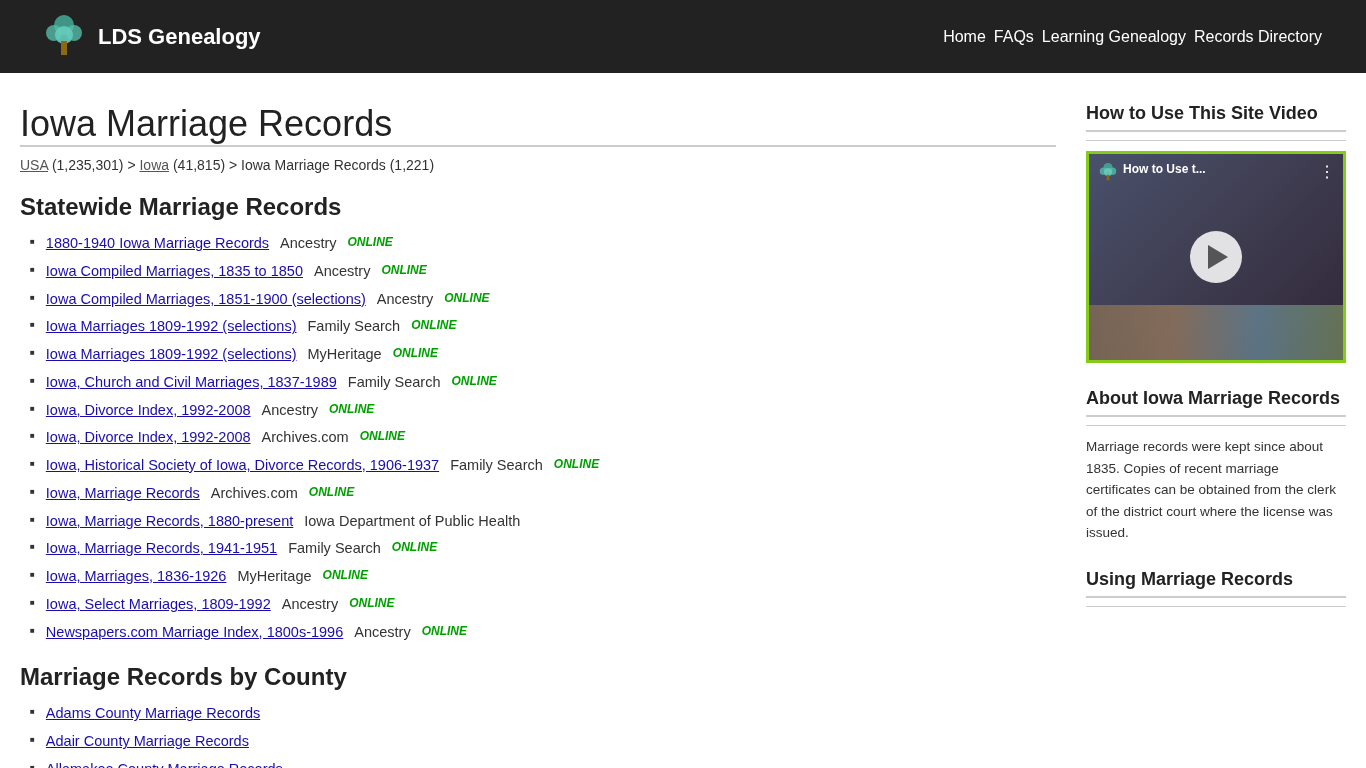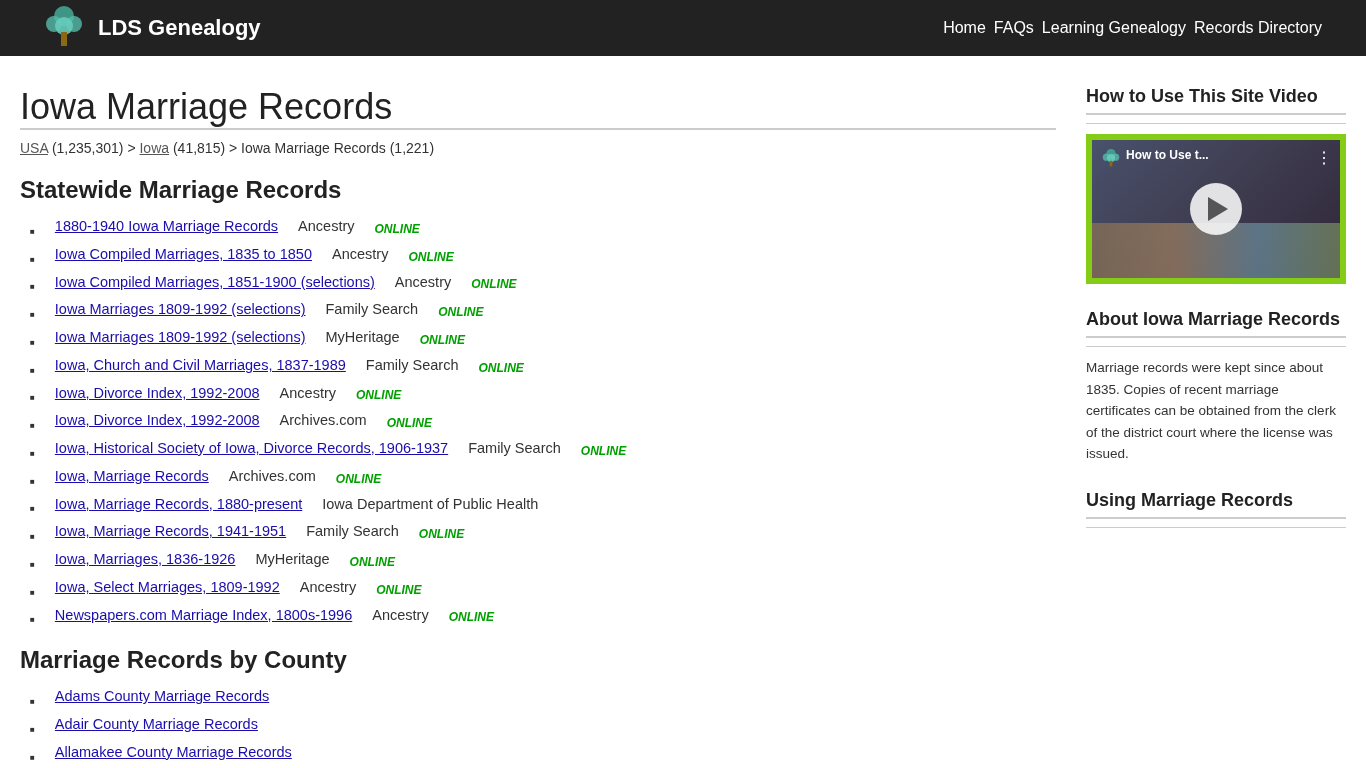--- a/index.html
+++ b/index.html
@@ -4,21 +4,21 @@
   <style>
     * { margin: 0; padding: 0; box-sizing: border-box; }
     body { font-family: Arial, sans-serif; font-size: 15px; color: #333; background: #fff; }
 
     
     .header {
       background: #222;
       display: flex;
       align-items: center;
       padding: 0 40px;
-      height: 56px;
+      height: 73px;
     }
     .logo-area {
       display: flex;
       align-items: center;
       gap: 10px;
       flex: 1;
     }
     .logo-icon {
       width: 48px;
       height: 48px;
@@ -76,22 +76,22 @@
       font-size: 24px;
       color: #222;
       margin: 20px 0 12px 0;
     }
     ul.records-list {
       list-style: none;
       padding-left: 10px;
     }
     ul.records-list li {
       display: flex;
-      align-items: flex-end;
-      gap: 20px;
+      align-items: flex-start;
+      gap: 11px;
       margin-bottom: 6px;
       font-size: 14.5px;
       line-height: 1.5;
     }
     ul.records-list li::before {
       content: "■";
       color: #333;
       font-size: 8px;
       flex-shrink: 0;
       margin-top: 3px;
@@ -118,26 +118,26 @@
     .sidebar-section-title {
       font-size: 18px;
       font-weight: bold;
       color: #222;
       margin-bottom: 8px;
       border-bottom: 2px solid #ccc;
       padding-bottom: 6px;
     }
     .video-thumb {
       width: 100%;
-      height: 150px;
+      height: 212px;
       background: #ec4899;
       position: relative;
       cursor: pointer;
       overflow: hidden;
-      border: 6px solid #84cc16;
+      border: 3px solid #84cc16;
     }
     .video-thumb-inner {
       display: flex;
       align-items: center;
       justify-content: center;
       height: 100%;
       position: relative;
     }
     .video-bg {
       position: absolute;

